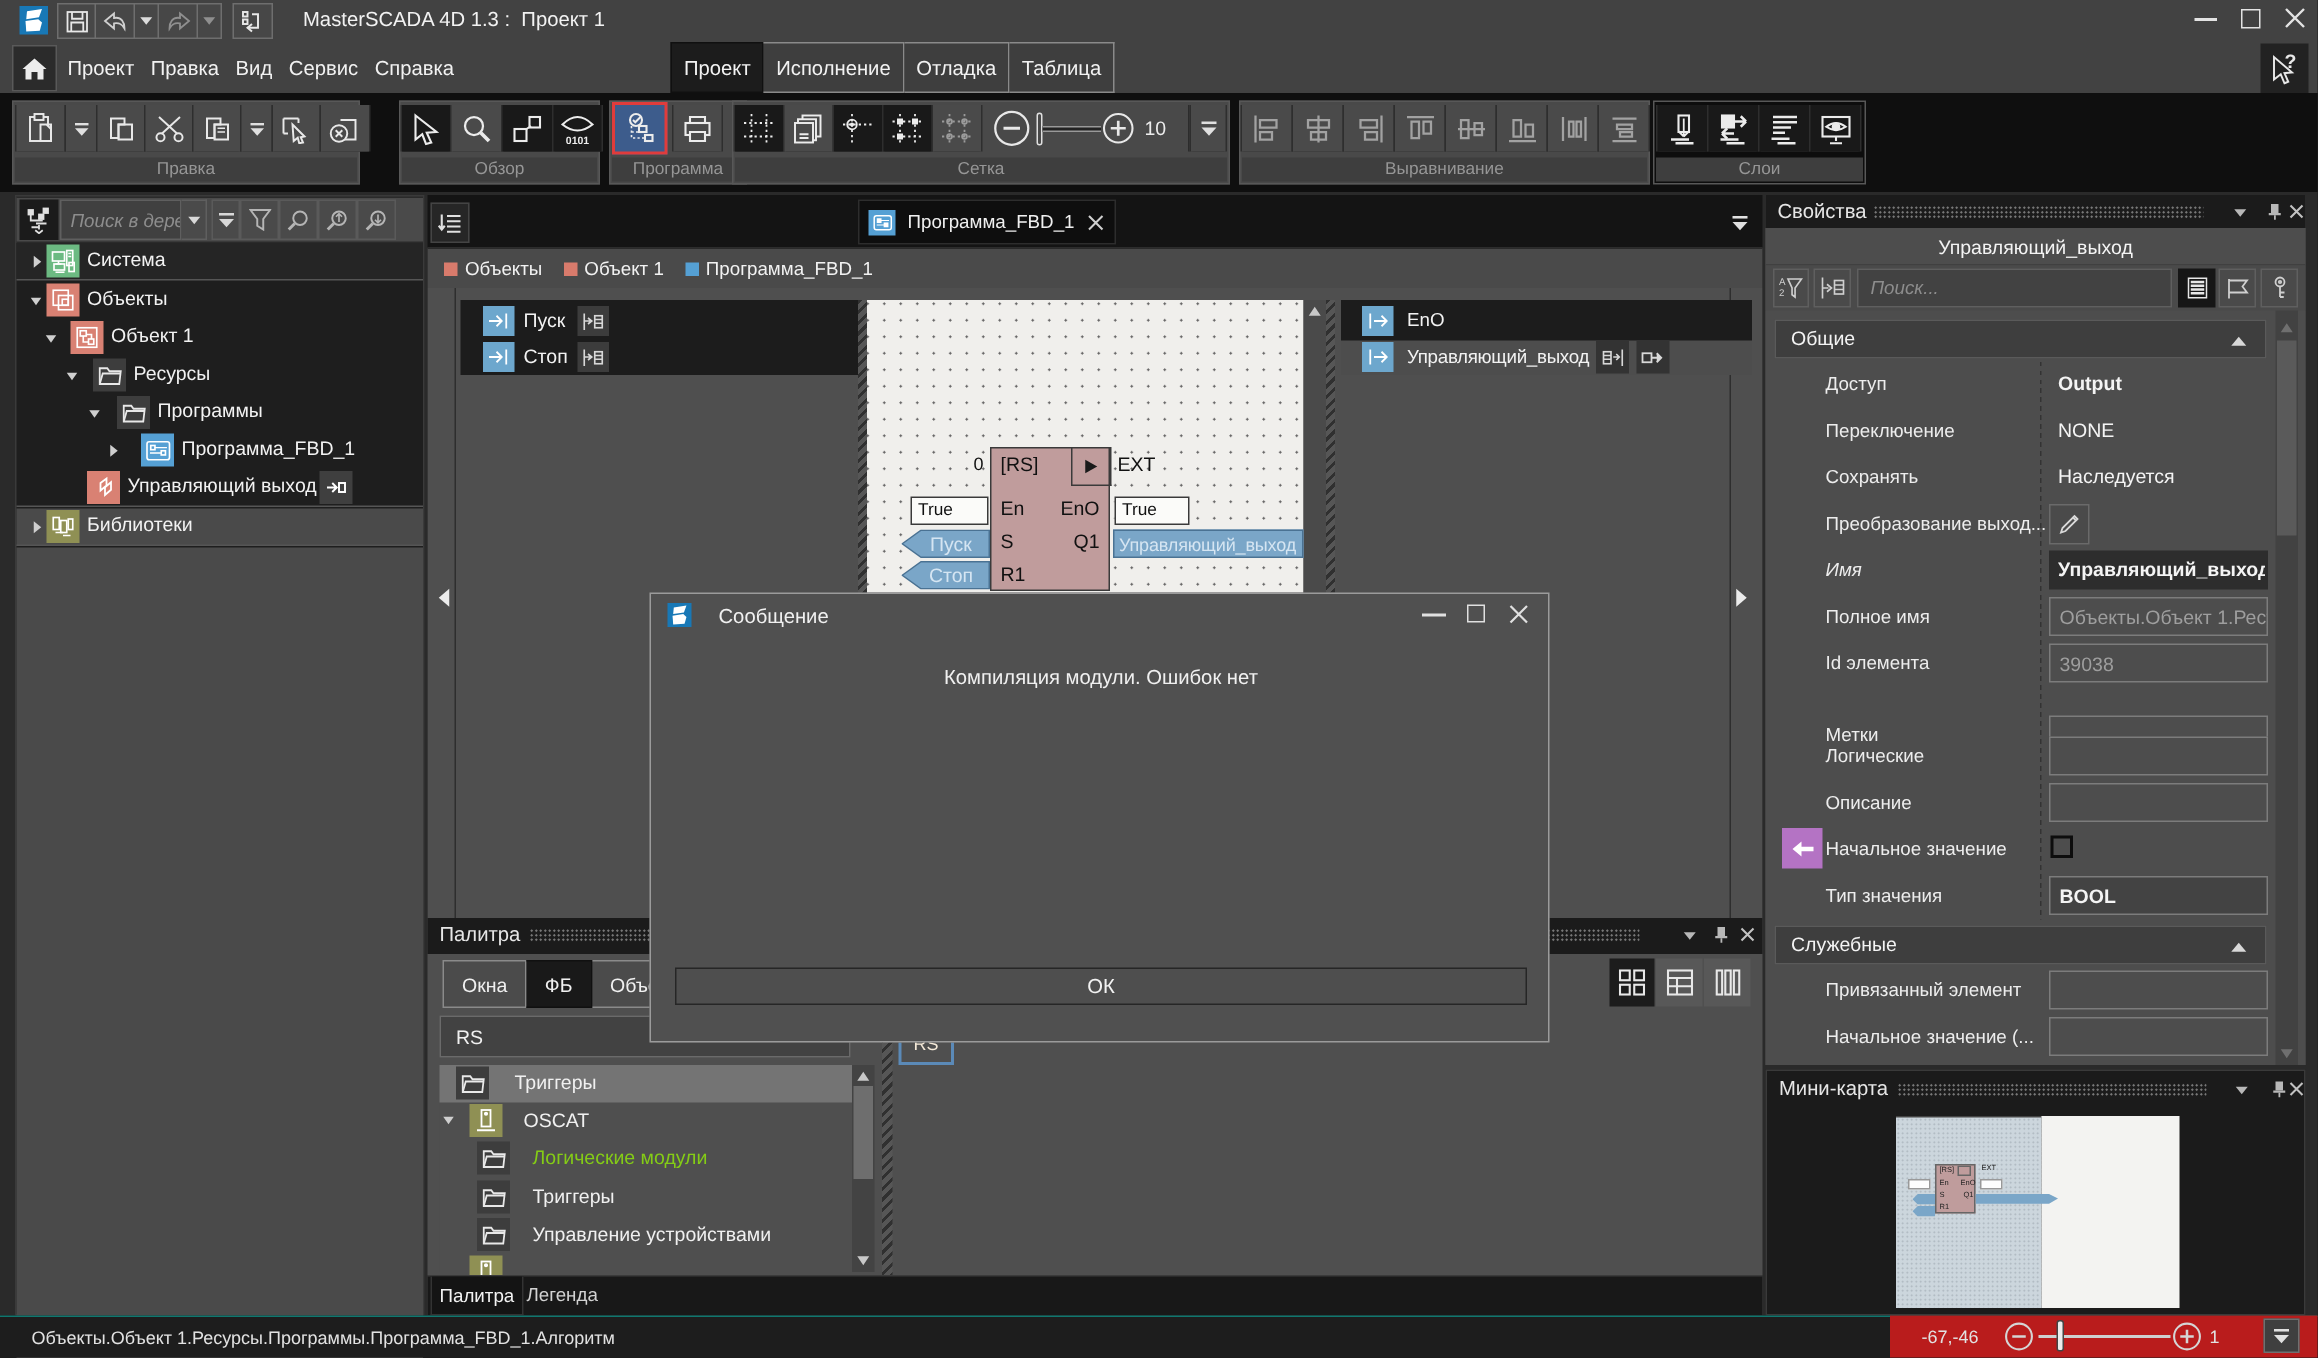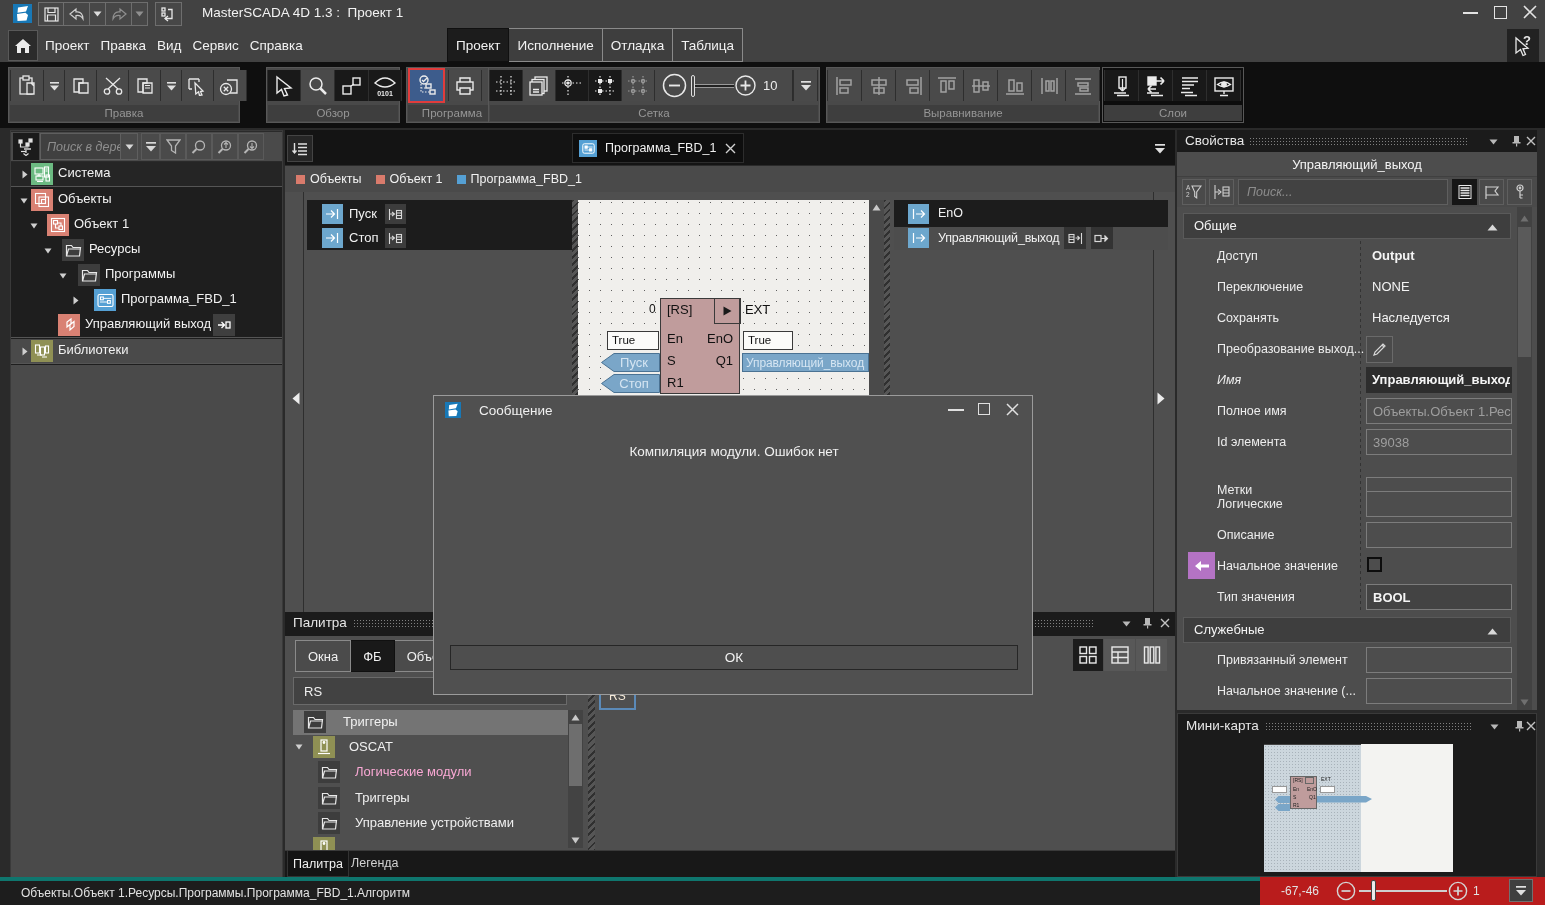--- a/index.html
+++ b/index.html
@@ -764,21 +764,21 @@
       </div>
       <div style="position:absolute;left:0;right:0;top:50px;height:25px;overflow:hidden;">
         <span style="position:absolute;left:25px;top:1px;">
           <div class="ctr" style="width:22px;height:22px;background:#3d3d3d;flex:none;">
             <svg width="17" height="15" viewBox="0 0 17 15" fill="none" stroke="#e8e8e8" stroke-width="1.2">
               <path d="M1.5 13 V2.5 h5 l1.5 2 h7.5 l-1 8.5 Z"></path>
               <path d="M1.5 13 L3.5 6 h12"></path>
             </svg>
           </div>
         </span>
-        <span style="position:absolute;left:62px;top:4px;color:#f9a8d4;font-size:13px;white-space:nowrap;">Логические модули</span>
+        <span style="position:absolute;left:62px;top:4px;color:#84cc16;font-size:13px;white-space:nowrap;">Логические модули</span>
       </div>
       <div style="position:absolute;left:0;right:0;top:76px;height:25px;overflow:hidden;">
         <span style="position:absolute;left:25px;top:1px;">
           <div class="ctr" style="width:22px;height:22px;background:#3d3d3d;flex:none;">
             <svg width="17" height="15" viewBox="0 0 17 15" fill="none" stroke="#e8e8e8" stroke-width="1.2">
               <path d="M1.5 13 V2.5 h5 l1.5 2 h7.5 l-1 8.5 Z"></path>
               <path d="M1.5 13 L3.5 6 h12"></path>
             </svg>
           </div>
         </span>
@@ -1036,21 +1036,21 @@
       <path d="M0 3.5 L3.5 0 H15 V7 H3.5 Z" fill="#7aa6c8"></path>
     </svg>
   <svg class="abs" style="left:97px;top:90px;" width="15" height="7" viewBox="0 0 15 7">
       <path d="M0 3.5 L3.5 0 H15 V7 H3.5 Z" fill="#7aa6c8"></path>
     </svg>
   <svg class="abs" style="left:139px;top:81px;" width="55" height="8" viewBox="0 0 55 8">
       <path d="M0 1 H49 L55 4 L49 7.5 H0 Z" fill="#7aa6c8"></path>
     </svg>
 </div>
 
-<div class="abs flex" style="left:0;top:877px;width:1545px;height:28px;background:#1d1d1d;border-top:4px solid #0f766e;">
+<div class="abs flex" style="left:0;top:877px;width:1545px;height:28px;background:#1d1d1d;border-top:1px solid #0f766e;">
   <span style="margin-left:21px;color:#e2e2e2;font-size:12px;">Объекты.Объект 1.Ресурсы.Программы.Программа_FBD_1.Алгоритм</span>
 </div>
 <div class="abs" style="left:1260px;top:877px;width:285px;height:28px;background:#b91c1c;">
   <span class="abs" style="left:21px;top:7px;color:#e2e2e2;font-size:12px;">-67,-46</span>
   <svg class="abs" style="left:76px;top:4px;" width="20" height="20" viewBox="0 0 20 20" fill="none" stroke="#d5d5d5" stroke-width="1.4">
       <circle cx="10" cy="10" r="8.6"></circle>
       <path d="M5.5 10 h9" stroke-width="1.7"></path>
     </svg>
   <div class="abs" style="left:99px;top:13px;width:88px;height:2px;background:#cfcfcf;"></div>
   <div class="abs" style="left:111px;top:3px;width:5px;height:21px;background:#ececec;border:1px solid #444;border-radius:2px;"></div>

